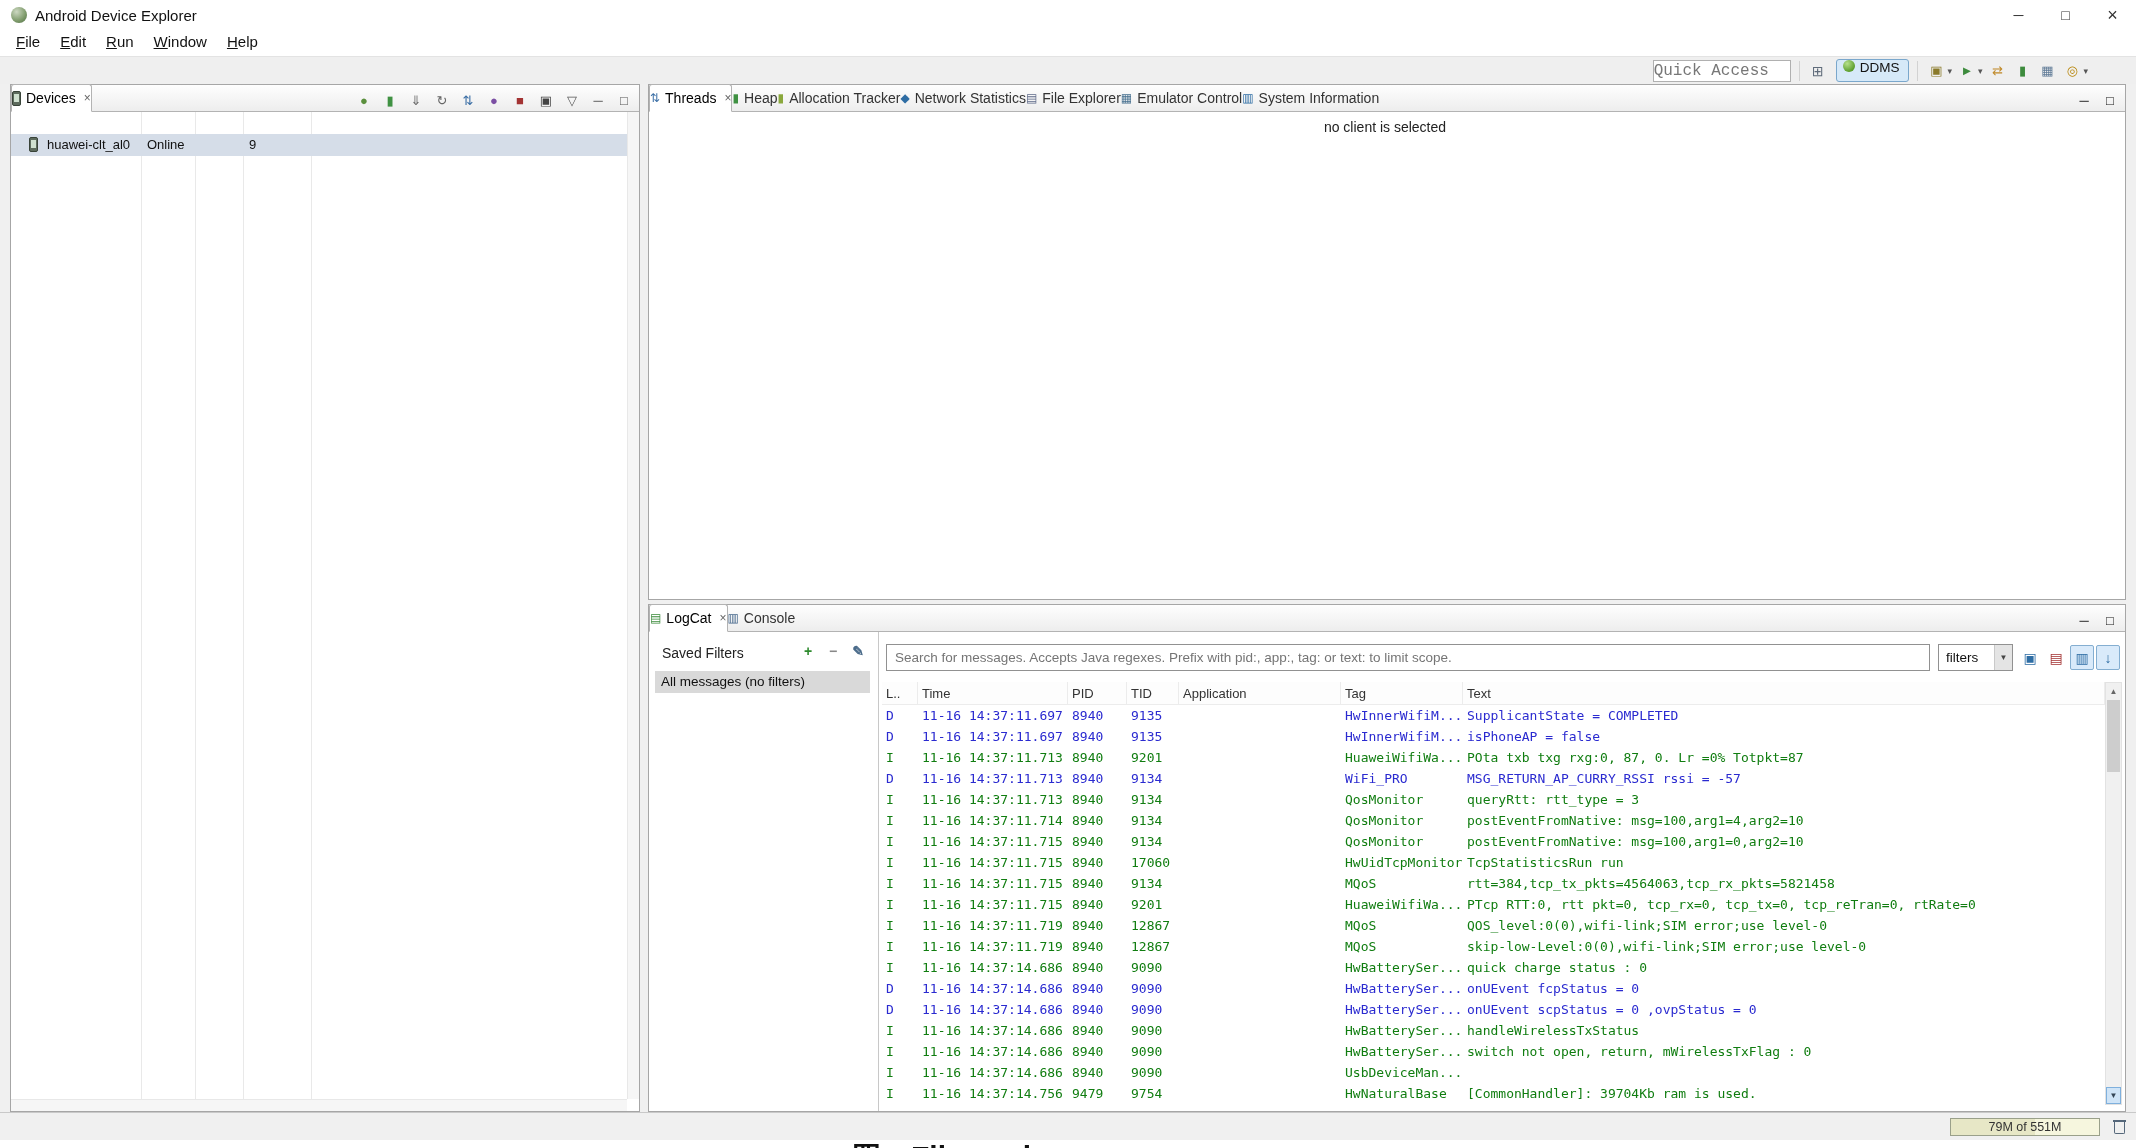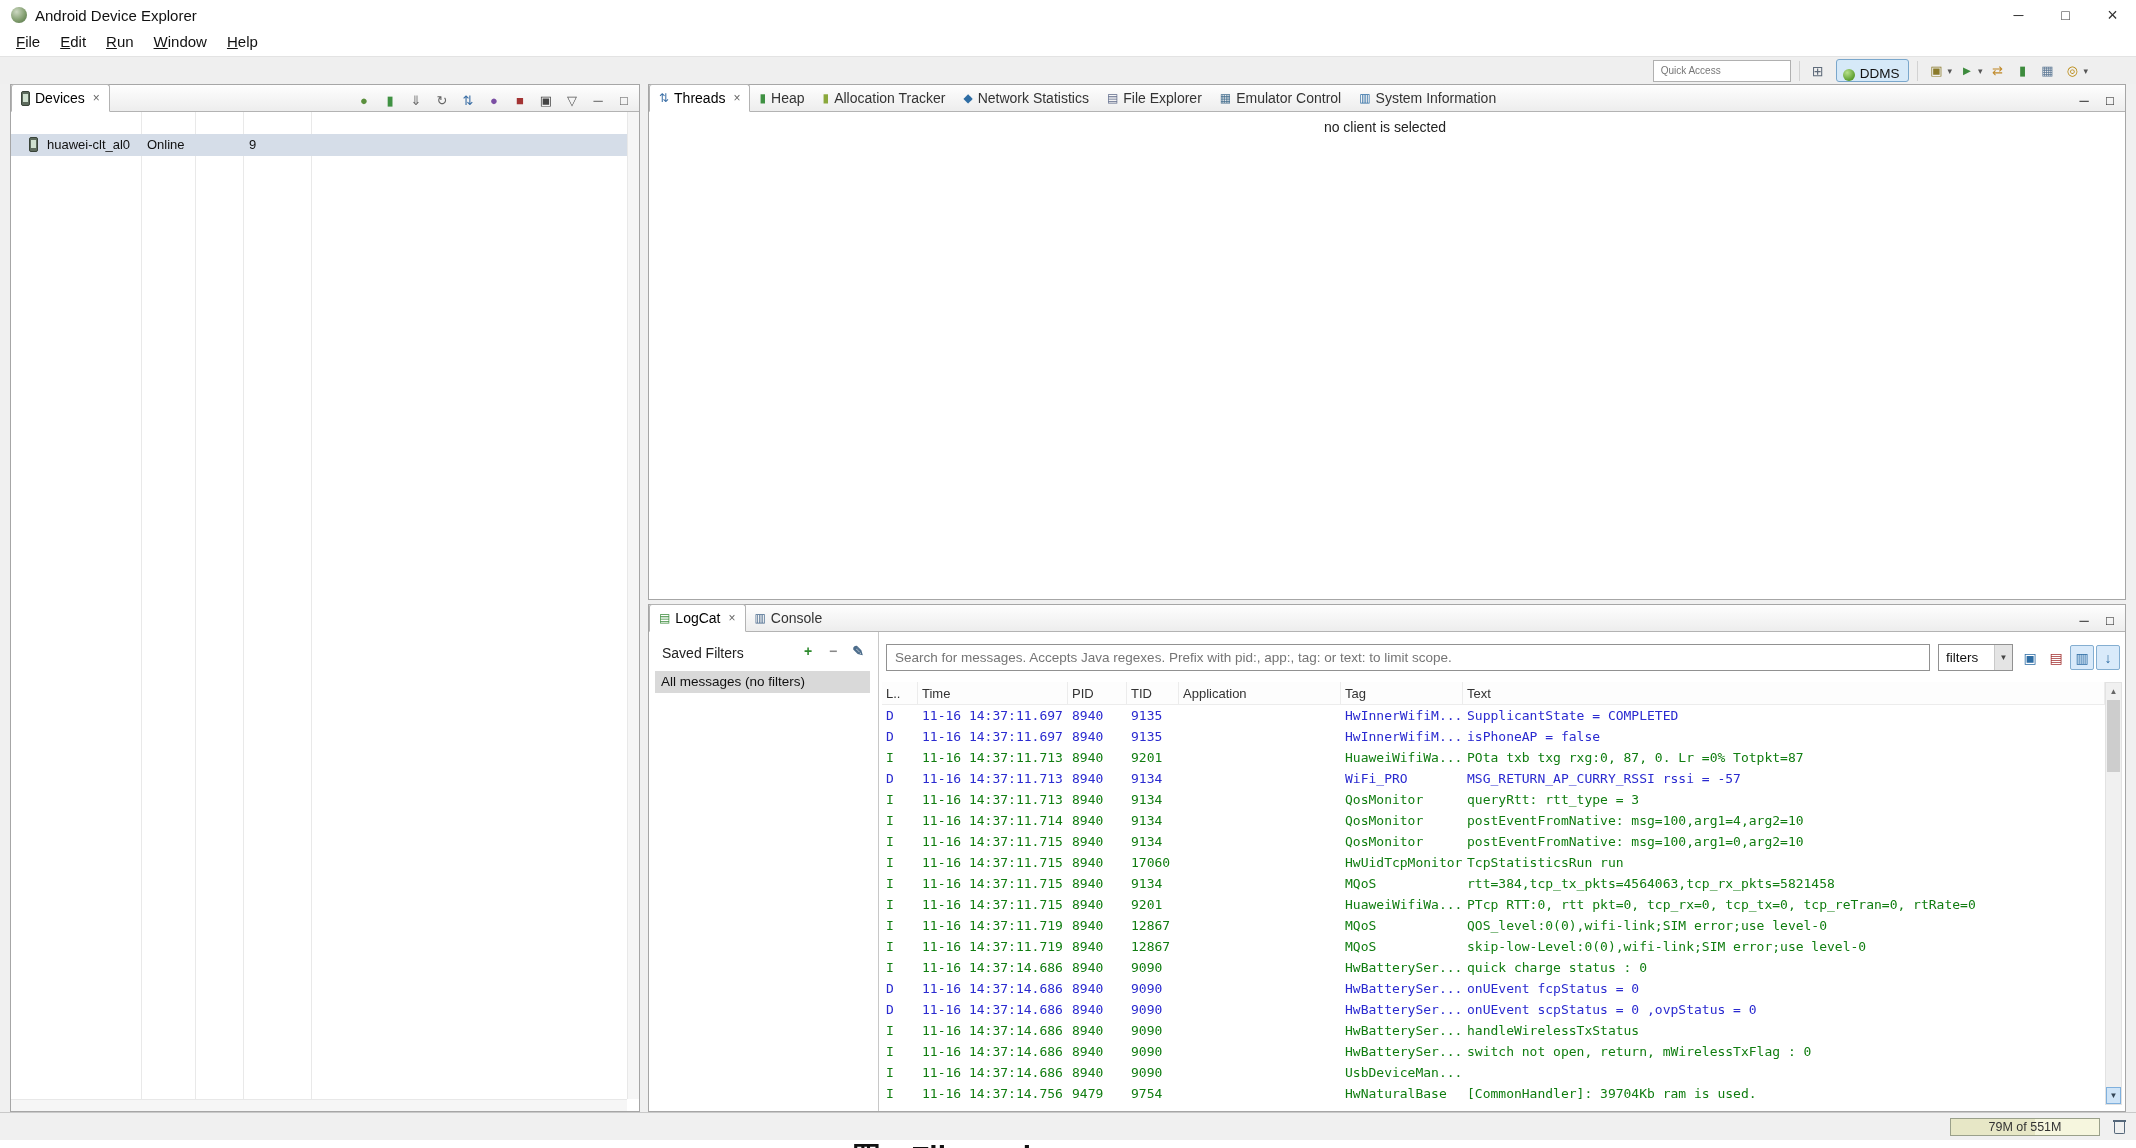--- a/index.html
+++ b/index.html
@@ -13,39 +13,39 @@
   .win-controls{position:absolute;right:0;top:0;display:flex}
   .win-btn{width:47px;height:30px;display:flex;align-items:center;justify-content:center;
     font-size:14px;color:#333;cursor:default}
   .menubar{position:absolute;top:30px;left:0;right:0;height:26px;background:#fff;
     display:flex;align-items:flex-start;padding-left:6px;font-size:15px}
   .menu-item{padding:3px 10px}
   .toolbar{position:absolute;top:56px;left:0;right:0;height:28px;background:#efefef;
     border-top:1px solid #e3e3e3;display:flex;align-items:center;justify-content:flex-end;
     gap:8px;padding-right:48px}
   .quick-access{width:138px;height:22px;border:1px solid #b0b0b0;background:#fff;
-    font-size:10px;padding-left:7px;font-family:Liberation Sans, sans-serif}
+    font-size:16px;font-family:Liberation Mono, monospace}
   .quick-access::placeholder{color:#777}
   .tb-sep{width:1px;height:20px;background:#d2d2d2}
   .tb-icon{width:20px;height:22px;display:flex;align-items:center;justify-content:center;font-size:14px}
-  .ddms-btn{height:23px;display:flex;align-items:flex-end;gap:5px;padding:0 9px 0 6px;
+  .ddms-btn{height:23px;display:flex;align-items:flex-start;gap:5px;padding:0 9px 0 6px;
     background:#d6e9f8;border:1px solid #7aa7cc;border-radius:3px;font-size:13.5px}
   .ddms-dot{width:12px;height:12px;border-radius:50%;
     background:radial-gradient(circle at 35% 30%,#b6e08a,#5c9e2e 70%)}
   .tb-group{display:flex;align-items:center;gap:5px}
   .mini-icon{width:20px;height:22px;display:flex;align-items:center;justify-content:center;
     font-size:13px;border:1px solid transparent;border-radius:2px}
   .mini-icon.active{background:#d9eafa;border-color:#84aed1}
   .chev{font-size:9px;color:#555;margin-left:-4px}
   
   .main{position:absolute;top:84px;left:0;right:0;height:1028px;background:#f0f0f0}
   .panel{position:absolute;background:#fff;border:1px solid #a6a6a6}
   .tabbar{position:absolute;top:0;left:0;right:0;height:27px;display:flex;align-items:flex-end;
     background:linear-gradient(#fefefe,#ededed);border-bottom:1px solid #b3b3b3;z-index:3}
-  .tab{height:27px;display:flex;align-items:center;gap:5px;padding:0 9px;font-size:14px;color:#333}
+  .tab{height:27px;display:flex;align-items:center;gap:5px;padding:0 0;font-size:14px;color:#333}
   .tab.sel{background:#fff;border:1px solid #b3b3b3;border-bottom-color:#fff;
     border-radius:3px 3px 0 0;margin-bottom:-1px;height:28px;color:#000}
   .tab-ic{font-size:12px}
   .tab-close{font-size:12px;color:#666;margin-left:3px}
   .tab-tools{margin-left:auto;display:flex;align-items:center;gap:6px;padding-right:5px}
   .phone-icon{display:inline-block;width:9px;height:15px;background:#5d6b5d;border-radius:2px;
     border:1px solid #394439;position:relative}
   .phone-icon::after{content:"";position:absolute;left:1px;right:1px;top:2px;bottom:3px;background:#cfe0cf}
   
   .devices{left:10px;top:0;width:630px;height:1028px}

